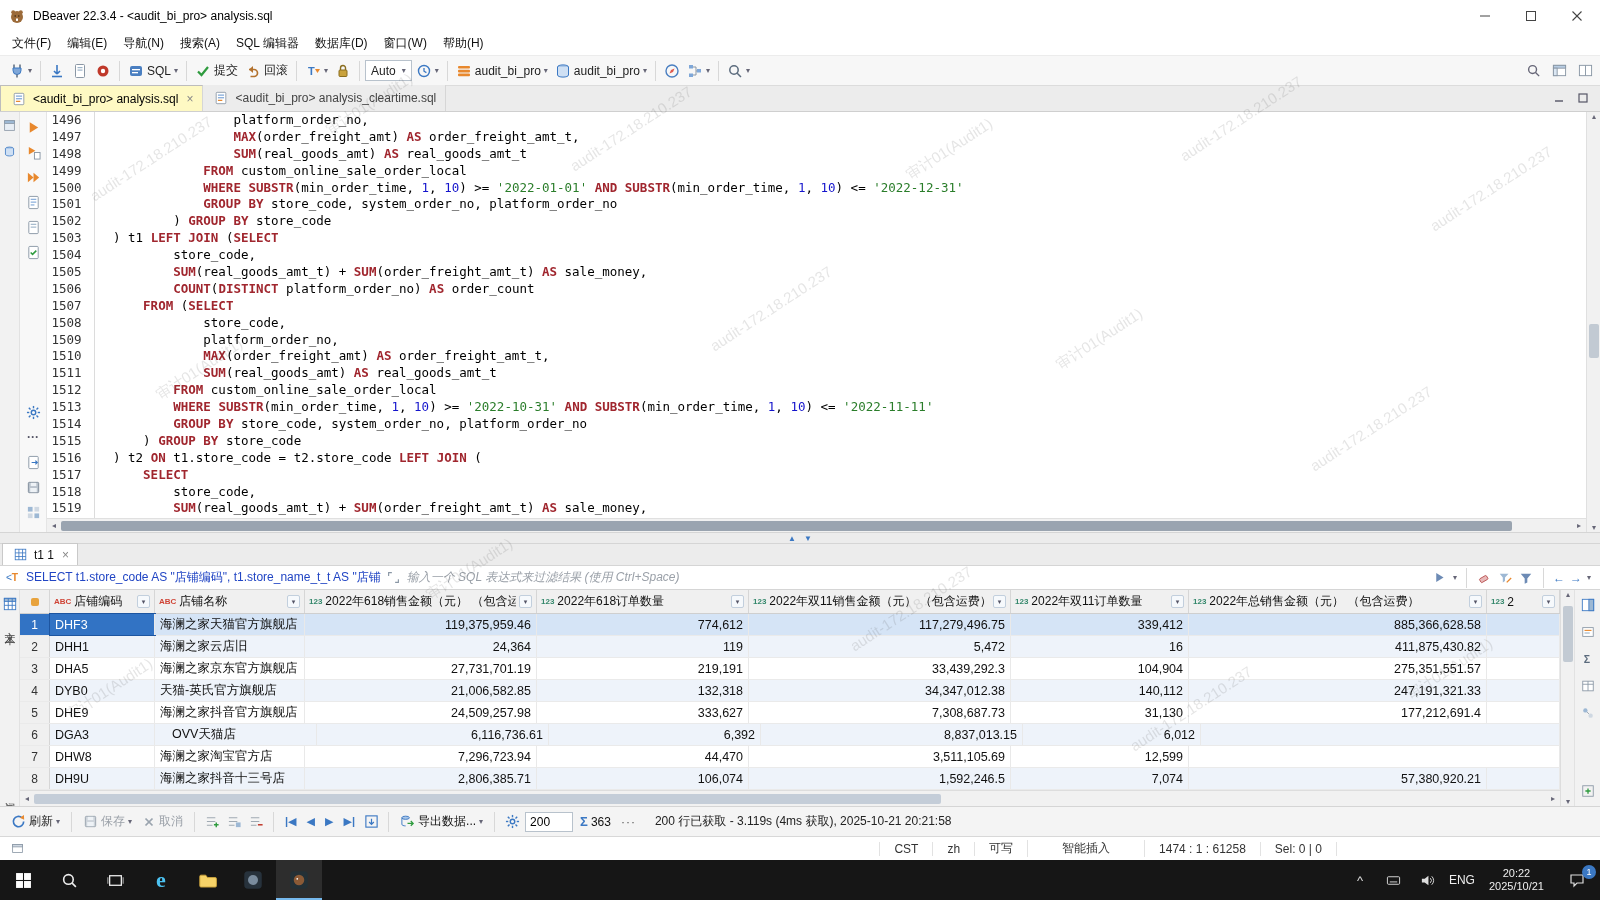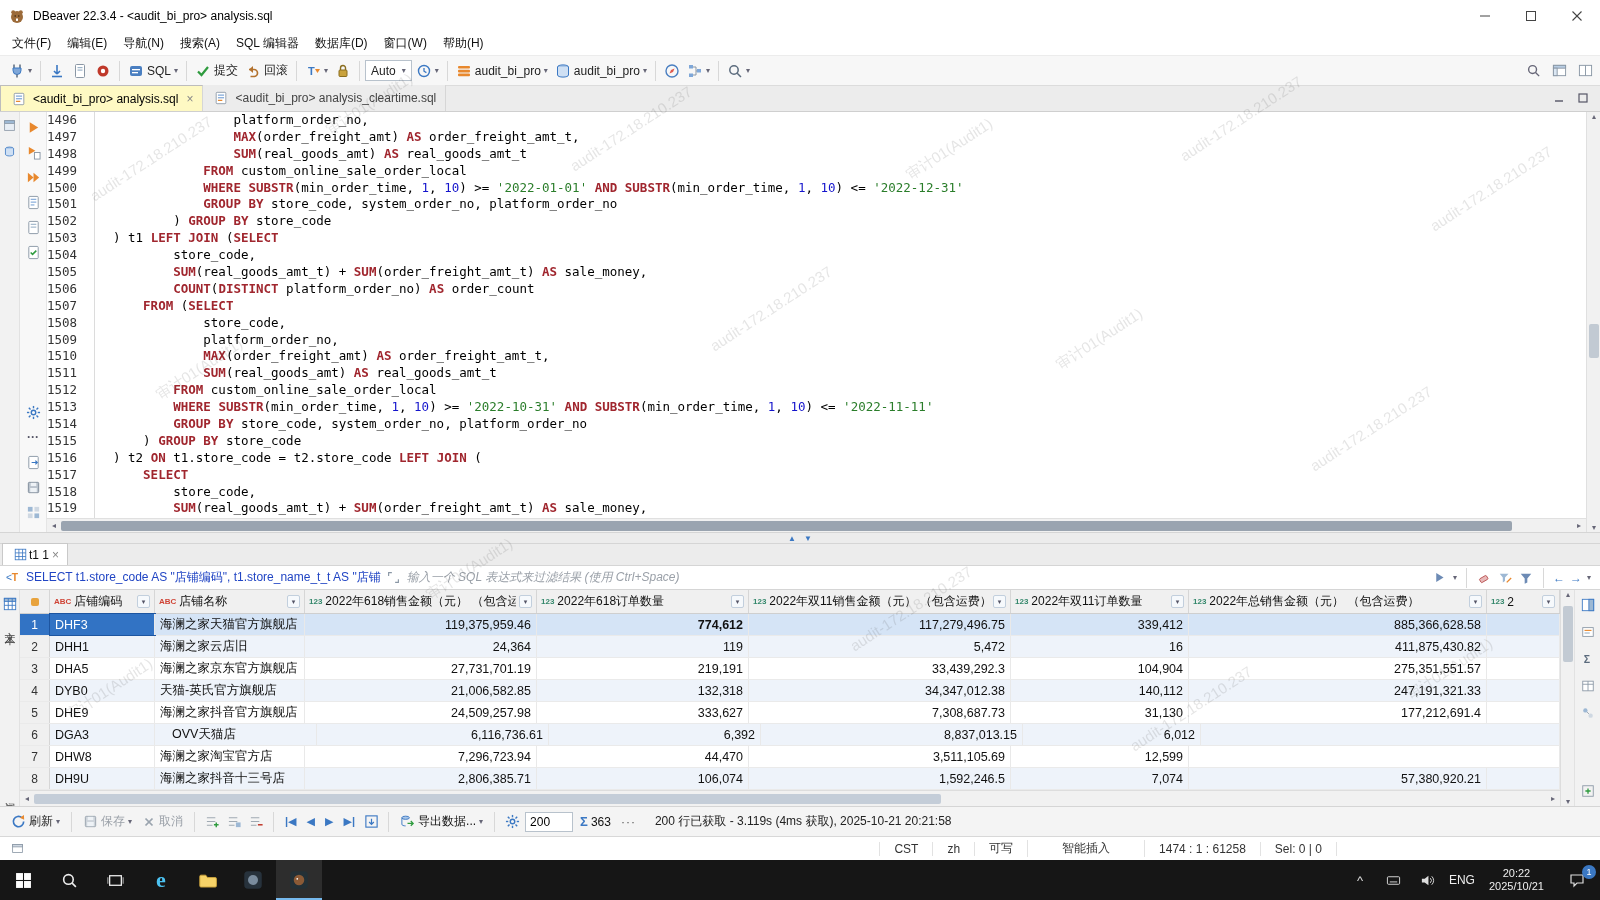--- a/index.html
+++ b/index.html
@@ -35,21 +35,21 @@
   .close-x { color:#888; font-size:12px; margin-left:3px; }
   .tabbar-right { margin-left:auto; display:flex; gap:6px; padding:0 8px 4px 0; }
 
   
   .editor { height:420px; display:flex; background:#fff; }
   .rail { width:20px; background:#f2f2f2; border-right:1px solid #e2e2e2; display:flex; flex-direction:column; align-items:center; padding-top:4px; gap:8px; }
   .edtools { width:27px; background:#f8f8f8; border-right:1px solid #e5e5e5; display:flex; flex-direction:column; align-items:center; padding-top:6px; gap:7px; }
   .vspacer { height:128px; }
   .edmain { flex:1; display:flex; flex-direction:column; overflow:hidden; }
   .codearea { flex:1; display:flex; overflow:hidden; }
-  .gutter { width:48px; text-align:left; padding-right:8px; font-family:"DejaVu Sans Mono","Liberation Mono",monospace; font-size:12.5px; color:#333; border-right:1px solid #dcdcdc; background:#fff; }
+  .gutter { width:48px; text-align:center; padding-right:8px; font-family:"DejaVu Sans Mono","Liberation Mono",monospace; font-size:12.5px; color:#333; border-right:1px solid #dcdcdc; background:#fff; }
   .gutter div { height:16.9px; line-height:16.9px; }
   .code { flex:1; font-family:"DejaVu Sans Mono","Liberation Mono",monospace; font-size:12.5px; white-space:pre; padding-left:5px; overflow:hidden; }
   .cl { height:16.9px; line-height:16.9px;margin-left:13px; }
   .tk-k { color:#a0262e; font-weight:bold;text-align:center; }
   .tk-n { color:#1414cc; }
   .tk-s { color:#2a7d2a; }
   .tk-p { color:#000; }
   .ed-hscroll { height:14px; background:#f1f1f1; border-top:1px solid #e0e0e0; display:flex; align-items:center; }
   .htrack { flex:1; height:10px; display:flex; }
   .hthumb { height:10px; background:#9aa4b0; border-radius:2px; }
@@ -57,21 +57,21 @@
   .ed-vscroll { width:14px; background:#f1f1f1; border-left:1px solid #e0e0e0; position:relative; }
   .vthumb { position:absolute; left:2px; width:10px; background:#c2cad3; border-radius:2px; }
   .varrow { position:absolute; left:0; width:14px; text-align:center; font-size:8px; color:#667; }
   .varrow.top { top:0; } .varrow.bot { bottom:0; }
 
   
   .sash { height:12px; background:#ececec; border-top:1px solid #d5d5d5; border-bottom:1px solid #d5d5d5; display:flex; align-items:center; justify-content:center; gap:8px; color:#3b78c3; font-size:8px; }
 
   
   .res-tabbar { height:22px; background:#ececec; display:flex; align-items:flex-end; border-bottom:1px solid #d5d5d5; padding-left:2px; }
-  .rtab { display:flex; align-items:center; background:#fff; border:1px solid #c9c9c9; border-bottom:none; padding:2px 8px; height:22px; font-size:12px; }
+  .rtab { display:flex; align-items:center; gap:5px; background:#fff; border:1px solid #c9c9c9; border-bottom:none; padding:2px 8px; height:22px; font-size:12px; }
 
   
   .filterbar { height:24px; display:flex; align-items:center; background:#fff; border-bottom:1px solid #d5d5d5; padding:0 5px; gap:5px; }
   .fquery { color:#2145c4; font-size:12px; white-space:nowrap; overflow:hidden; max-width:480px; }
   .fplaceholder { color:#9aa0a8; font-style:italic; font-size:12px; white-space:nowrap; overflow:hidden; flex:1; }
   .fic { display:inline-flex; align-items:center; justify-content:center; min-width:16px; }
   .fbtns { display:flex; align-items:center; gap:5px; margin-left:auto; padding-right:4px; }
   .bluearrow { color:#3b78c3; font-size:12px; }
 
   
@@ -635,21 +635,21 @@
             <span class="hlabel">2</span>
             <span class="hfilter">▾</span>
           </div>
         </div>
       <div class="gbody" id="gbody">
           <div class="grow rowsel">
             <div class="rn sel">1</div>
             <div class="gcell cellsel" style="width: 105px;">DHF3</div>
             <div class="gcell" style="width: 150px;">海澜之家天猫官方旗舰店</div>
             <div class="gcell num" style="width: 232px;">119,375,959.46</div>
-            <div class="gcell num" style="width: 212px; font-weight: bold;">774,612</div>
+            <div class="gcell num" style="width: 212px;">774,612</div>
             <div class="gcell num" style="width: 262px;">117,279,496.75</div>
             <div class="gcell num" style="width: 178px;">339,412</div>
             <div class="gcell num" style="width: 298px;">885,366,628.58</div>
             <div class="gcell num" style="flex: 1 1 0%;"></div>
           </div>
           <div class="grow alt">
             <div class="rn">2</div>
             <div class="gcell" style="width: 105px;">DHH1</div>
             <div class="gcell" style="width: 150px;">海澜之家云店旧</div>
             <div class="gcell num" style="width: 232px;">24,364</div>

